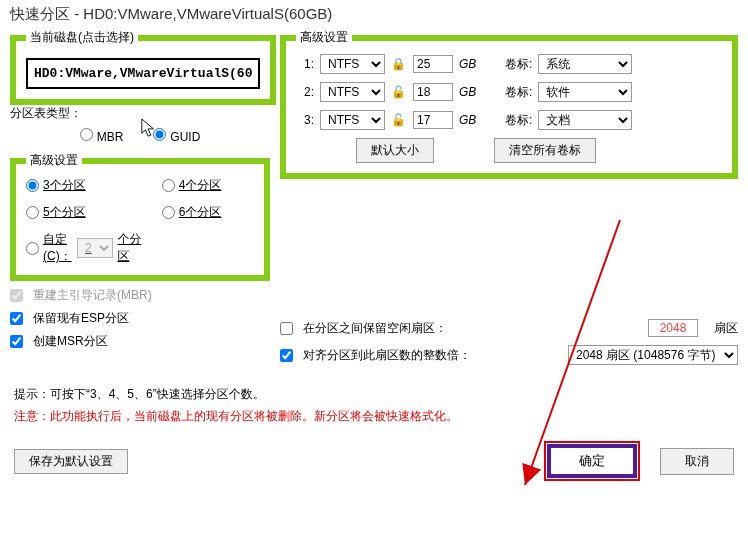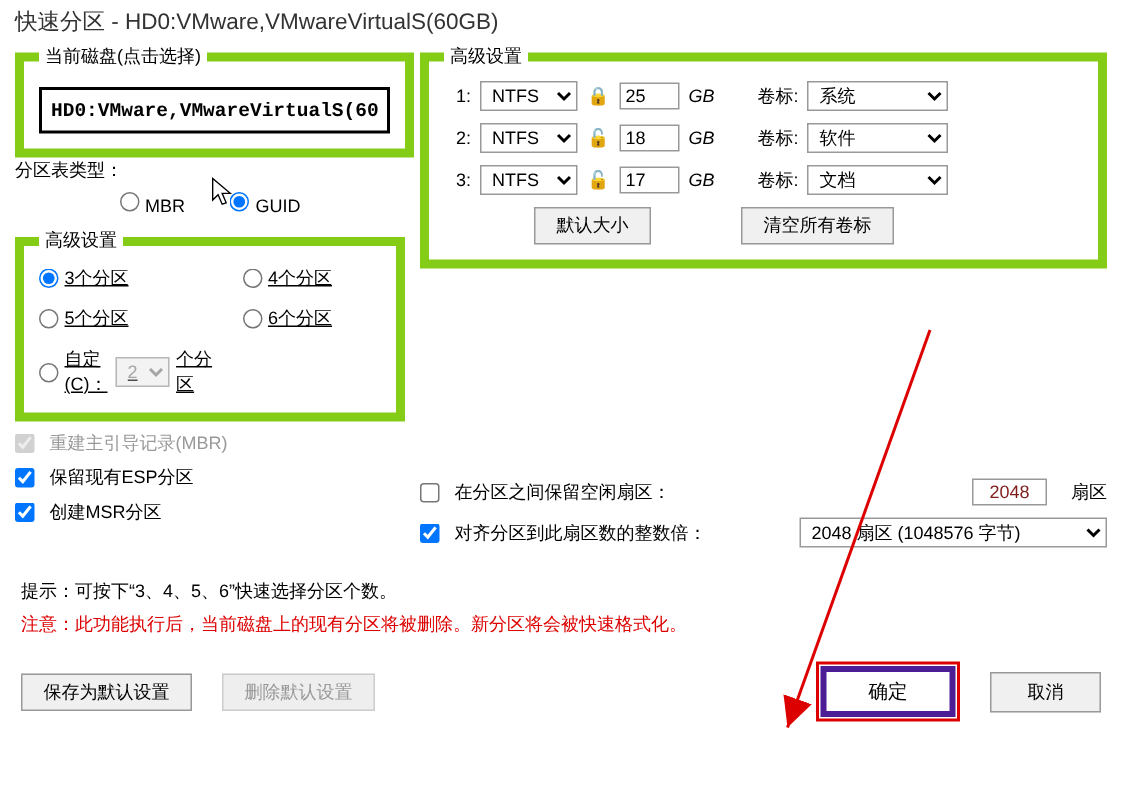--- a/index.html
+++ b/index.html
@@ -72,22 +72,22 @@
   background: #f0f0f0;
   border: 1px solid #999;
   padding: 3px 14px;
   font-size: 12px;
   cursor: pointer;
 }
 .btn.disabled { color: #999; background: #eee; border-color: #ccc; }
 .btn-row-adv { display: flex; gap: 60px; margin-top: 4px; margin-left: 60px; }
 .lower-right { margin-top: 140px; }
 .lower-right .checkbox-line { margin: 8px 0; }
-.gap-input { width: 50px; background: #eee; border: 1px solid #ccc; color: #7f1d1d; text-align: center; }
-.align-select { width: 205px; }
+.gap-input { width: 50px; background: #eee; border: 1px solid #ccc; color: #ef4444; text-align: center; }
+.align-select { width: 170px; }
 .tips { padding: 10px 14px 6px 14px; line-height: 22px; }
 .tips .red { color: #d00; }
 .bottom-btns {
   display: flex;
   align-items: center;
   padding: 8px 14px;
   gap: 20px;
 }
 .bottom-btns .spacer { flex: 1; }
 .ok-btn {
@@ -235,21 +235,20 @@
 
 <div class="tips">
   <div>
     <span>提示：可按下</span><span>“3、4、5、6”</span><span>快速选择分区个数。</span>
   </div>
   <div class="red">注意：此功能执行后，当前磁盘上的现有分区将被删除。新分区将会被快速格式化。</div>
 </div>
 
 <div class="bottom-btns">
   <button class="btn">保存为默认设置</button>
-  <button class="btn disabled" disabled="">删除默认设置</button>
   <span class="spacer"></span>
   <span class="ok-wrap">
     <button class="ok-btn">确定</button>
   </span>
   <button class="btn cancel-btn">取消</button>
 </div>
 
 <svg class="arrow-svg">
   <defs>
     <marker id="ah" markerWidth="12" markerHeight="12" refX="10" refY="5" orient="auto">

